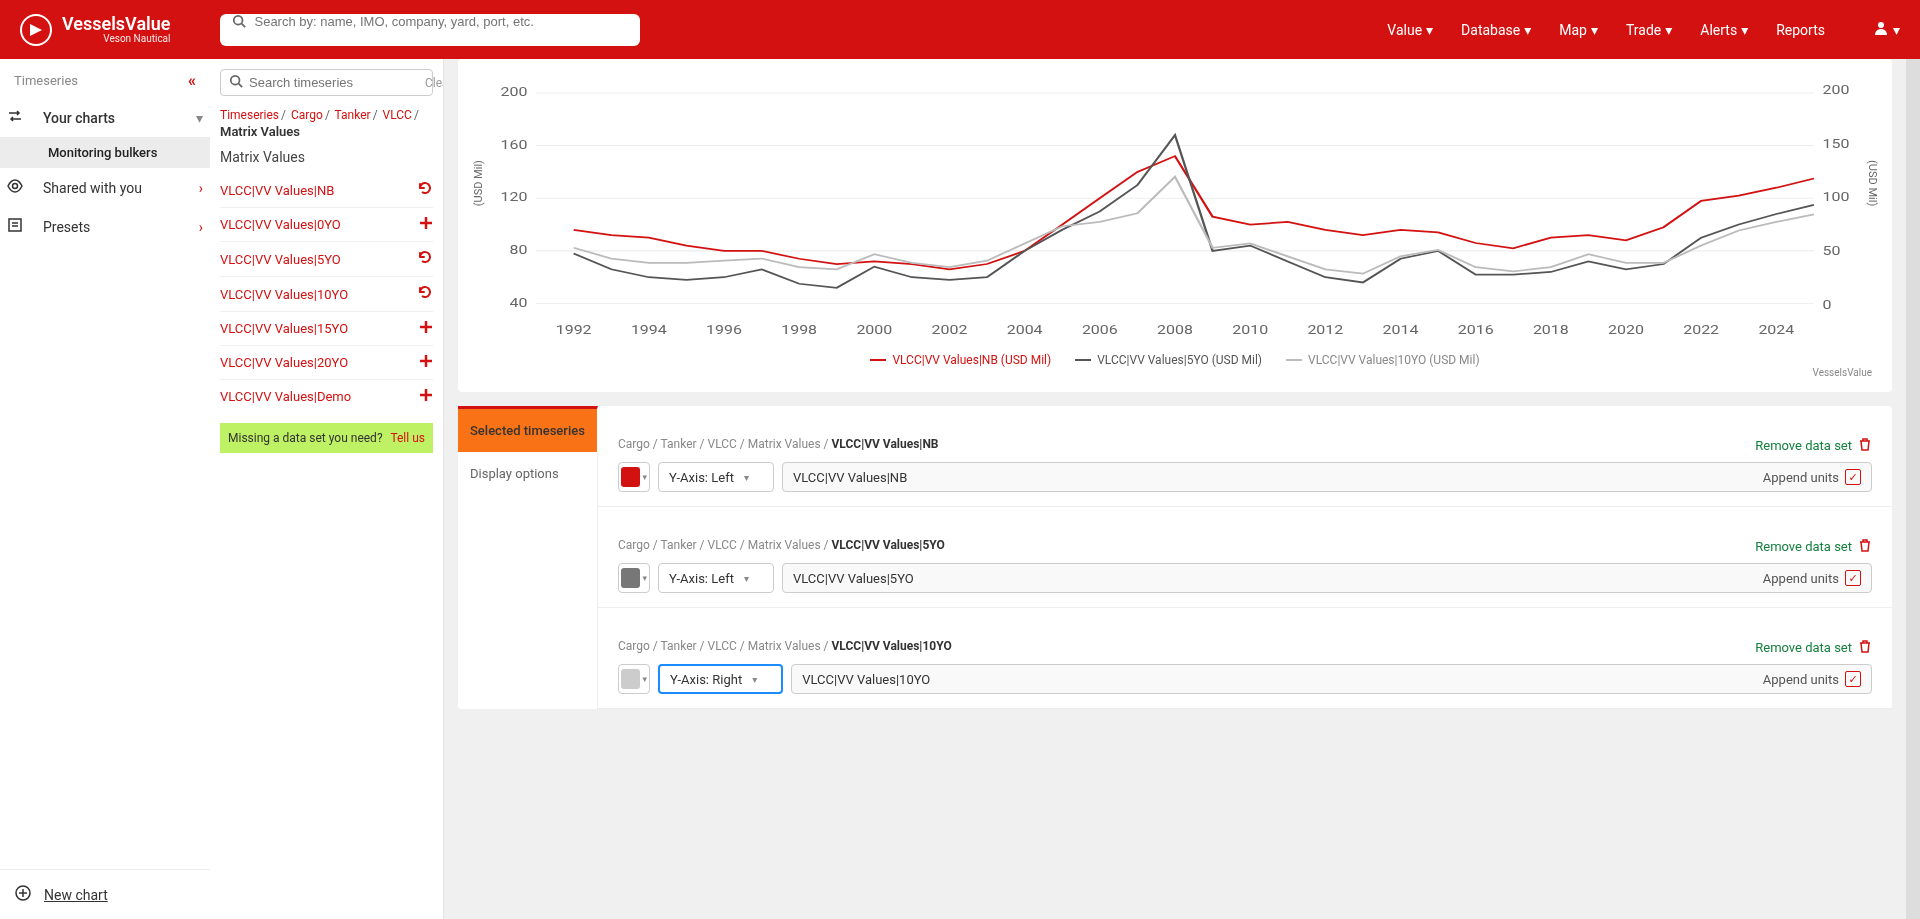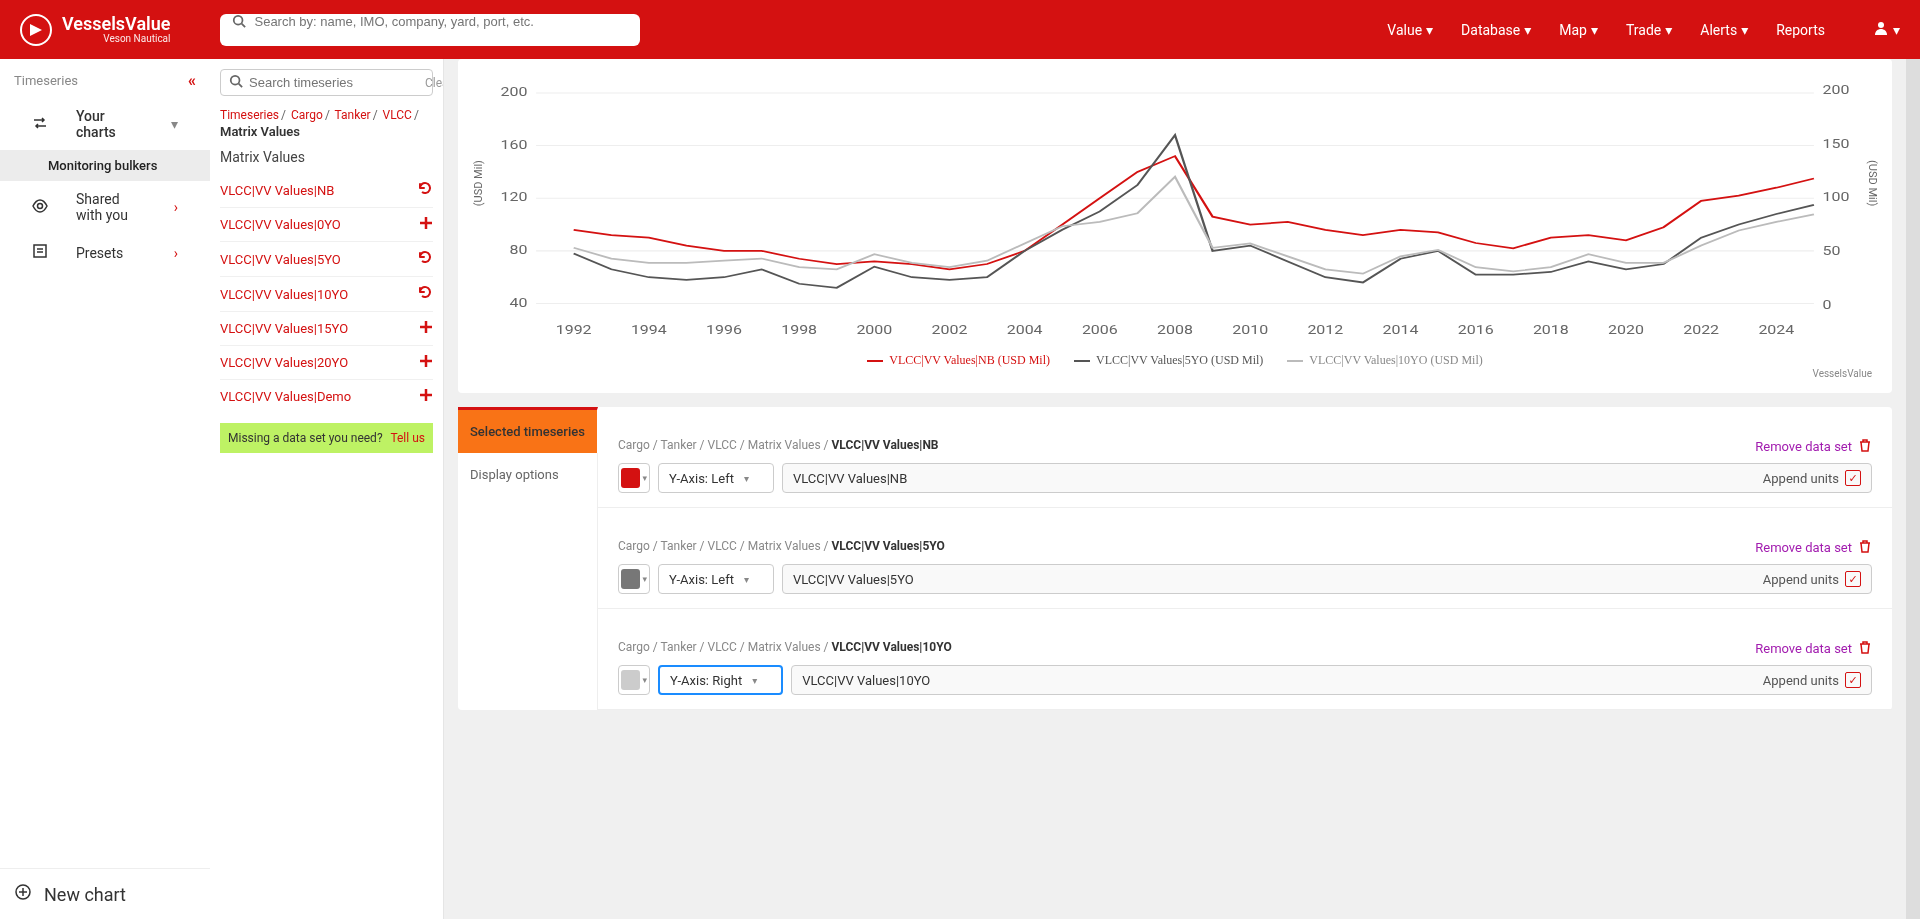--- a/index.html
+++ b/index.html
@@ -11,25 +11,25 @@
 .logo-sub { font-size: 10px; opacity: 0.9; text-align: right; }
 .search-bar { background: #fff; border-radius: 6px; height: 32px; width: 420px; margin-left: 50px; display: flex; align-items: flex-start; padding: 0 12px; }
 .search-bar input { border: none; outline: none; flex: 1; font-size: 13px; margin-left: 8px; }
 .nav { margin-left: auto; display: flex; gap: 28px; align-items: center; font-size: 14px; }
 .nav-item { display: flex; align-items: center; gap: 4px; cursor: pointer; }
 .user-icon { margin-left: 20px; }
 
 .body-wrap { display: flex; height: calc(100vh - 59px); }
 .sidebar { width: 210px; background: #fff; display: flex; flex-direction: column; }
 .sidebar-head { color: #888; font-size: 13px; padding: 12px 14px 8px; display: flex; justify-content: space-between; align-items: center; }
-.sidebar-section { display: flex; align-items: center; gap: 28px; padding: 10px 32px; cursor: pointer; font-size: 14px; color: #333; }
+.sidebar-section { display: flex; align-items: center; gap: 20px; padding: 10px 7px; cursor: pointer; font-size: 14px; color: #333; }
 .sidebar-section.expanded { font-weight: 500; }
 .sidebar-sub { padding: 8px 14px 8px 48px; font-size: 13px; color: #222; cursor: pointer; background: #ececec; font-weight:500;}
 .sidebar-spacer { flex: 1; }
-.sidebar-bottom { padding: 14px; border-top: 1px solid #eee; display: flex; align-items: center; gap: 12px; cursor: pointer; font-size: 18px; }
+.sidebar-bottom { padding: 14px; border-top: 1px solid #eee; display: flex; align-items: center; gap: 12px; cursor: pointer; font-size: 14px; text-decoration: underline; }
 .chev-right { color: #d41111; }
 .chev-down { color: #888; }
 .collapse-icon { color: #d41111; font-weight: bold; font-size: 16px; }
 
 .secondary-panel { width: 234px; background: #fff; padding: 10px; border-right: 1px solid #e5e5e5; overflow-y: auto;}
 .ts-search { display: flex; align-items: center; border: 1px solid #ccc; border-radius: 4px; padding: 4px 8px; margin-bottom: 12px; }
 .ts-search input { border: none; outline: none; flex: 1; font-size: 13px; margin-left: 6px; }
 .ts-clear { color: #999; font-size: 12px; cursor: pointer; }
 .crumbs { font-size: 12px; margin-bottom: 2px; }
 .crumbs a { color: #d41111; text-decoration: none; }
@@ -41,35 +41,35 @@
 .ts-action { color: #d41111; font-size: 16px; }
 .missing { background: #bef264; padding: 8px; font-size: 12px; display: flex; justify-content: space-between; margin-top: 10px; }
 .missing a { color: #d41111; text-decoration: none; }
 
 .main { flex: 1; overflow-y: auto; padding: 0 14px 14px 14px; background: #f0f0f0; }
 .chart-card { background: #fff; border-radius: 4px; padding: 10px 20px 14px; }
 .chart-area { position: relative; height: 280px; }
 .chart-svg { width: 100%; height: 100%; }
 .axis-label-left { position: absolute; left: 0; top: 50%; transform: rotate(-90deg) translateX(20%); transform-origin: left; font-size: 11px; color: #666; }
 .axis-label-right { position: absolute; right: 0; top: 50%; transform: rotate(90deg) translateX(-20%); transform-origin: right; font-size: 11px; color: #666; }
-.legend { display: flex; justify-content: center; gap: 24px; font-size: 12px; margin-top: 4px; font-family: Liberation Serif, serif; }
+.legend { display: flex; justify-content: center; gap: 24px; font-size: 12px; margin-top: 4px; }
 .legend-item { display: flex; align-items: center; gap: 6px; }
 .legend-swatch { width: 16px; height: 2px; }
 .watermark { text-align: right; font-size: 10px; color: #888; }
 
 .config-card { background: #fff; border-radius: 4px; margin-top: 14px; display: flex; min-height: 290px; }
 .config-tabs { width: 140px; border-right: 1px solid #eee; }
 .config-tab { padding: 14px 12px; font-size: 13px; color: #666; cursor: pointer; }
 .config-tab.active { border-top: 3px solid #d41111; color: #333; font-weight: 500; border-right: 1px solid #fff; margin-right:-1px; background:#f97316;}
 .config-body { flex: 1; padding: 0; }
 .ts-row { border-bottom: 1px solid #eee; padding: 14px 20px; }
 .ts-row-head { display: flex; justify-content: space-between; align-items: flex-start; margin-bottom: 8px; margin-top: 17px; }
 .ts-path { font-size: 12px; color: #888; }
 .ts-path b { color: #333; }
-.remove { font-size: 13px; color: #a21caf; display: flex; align-items: center; gap: 6px; cursor: pointer; }
+.remove { font-size: 13px; color: #15803d; display: flex; align-items: center; gap: 6px; cursor: pointer; }
 .remove .trash { color: #d41111; }
 .ts-controls { display: flex; gap: 8px; align-items: center; }
 .color-btn { width: 32px; height: 30px; border: 1px solid #ccc; border-radius: 4px; display: flex; align-items: center; padding: 2px; background:#fff; }
 .color-sw { width: 20px; height: 20px; border-radius: 3px; }
 .select { border: 1px solid #ccc; border-radius: 4px; height: 30px; padding: 0 24px 0 10px; font-size: 13px; background: #fff; position: relative; display: flex; align-items: center; justify-content: space-between; min-width: 100px; gap: 10px;}
 .select.highlight { border: 2px solid #1a8cff; }
 .name-input { border: 1px solid #ccc; border-radius: 4px; height: 30px; padding: 0 10px; font-size: 13px; flex: 1; display: flex; align-items: center; justify-content: space-between; background:#f9f9f9; }
 .append { font-size: 13px; color: #555; display: flex; align-items: center; gap: 6px; }
 .check { width: 16px; height: 16px; border: 1px solid #d41111; border-radius: 2px; display: flex; align-items: center; justify-content: center; color: #d41111; font-size: 11px; }
 .icon { display: inline-flex; }

